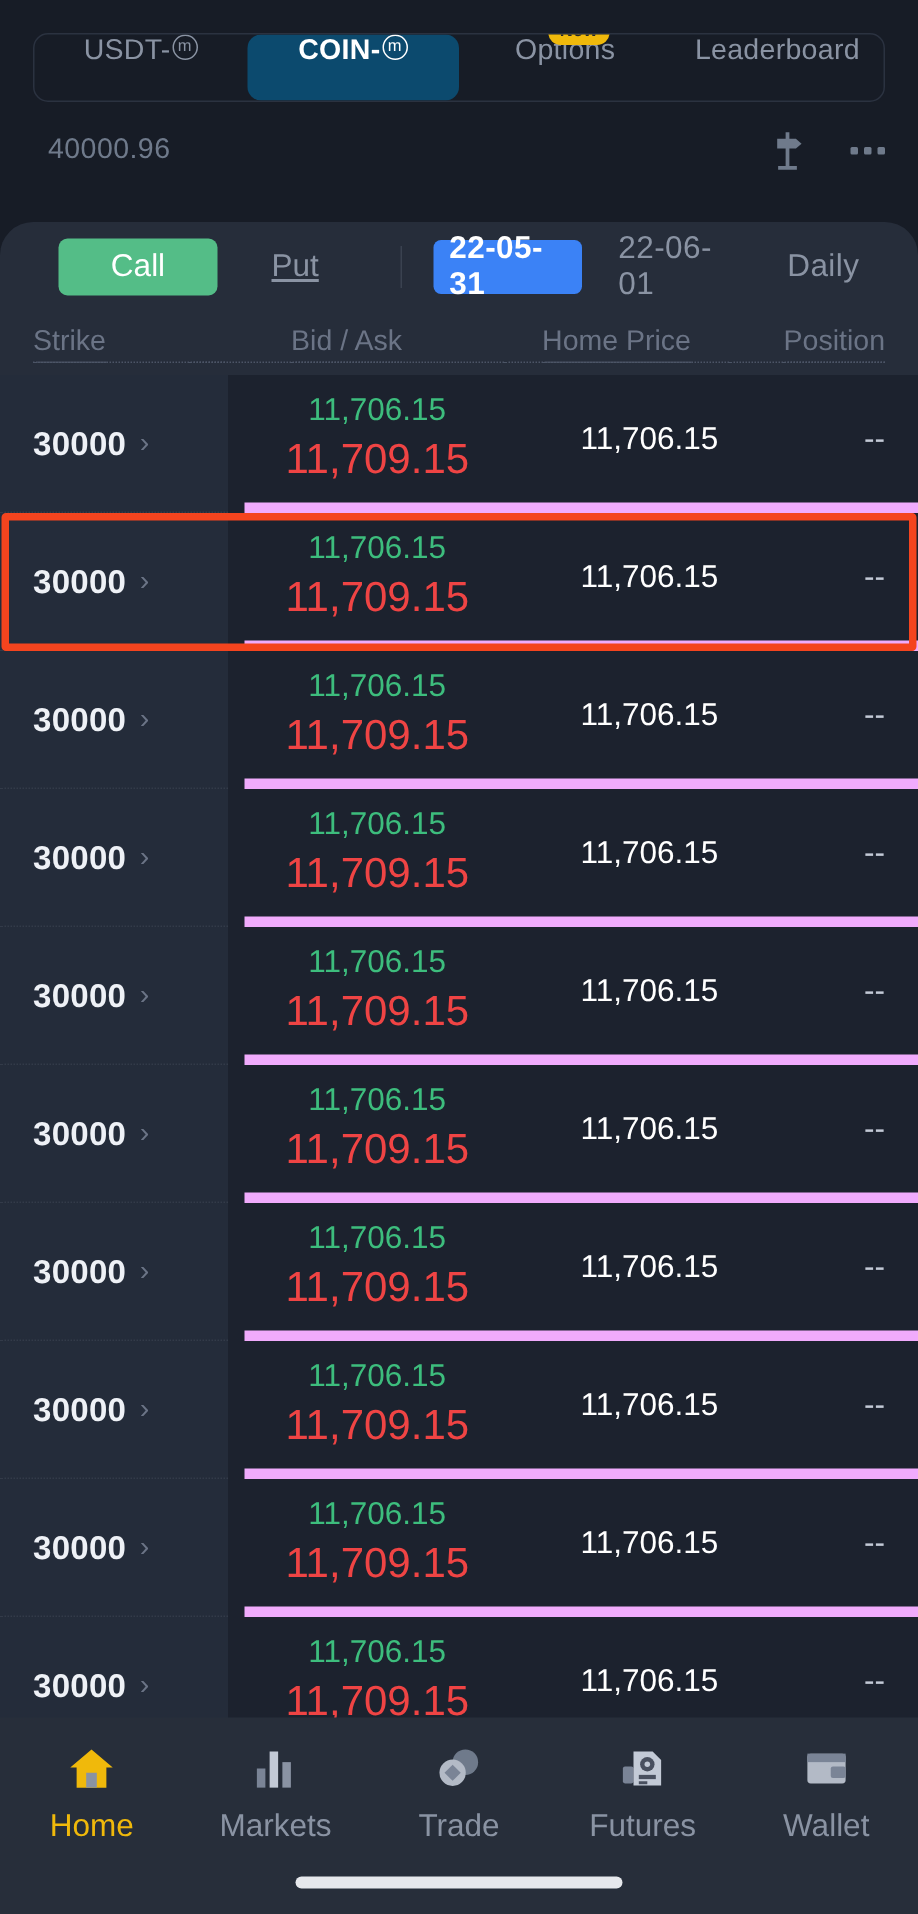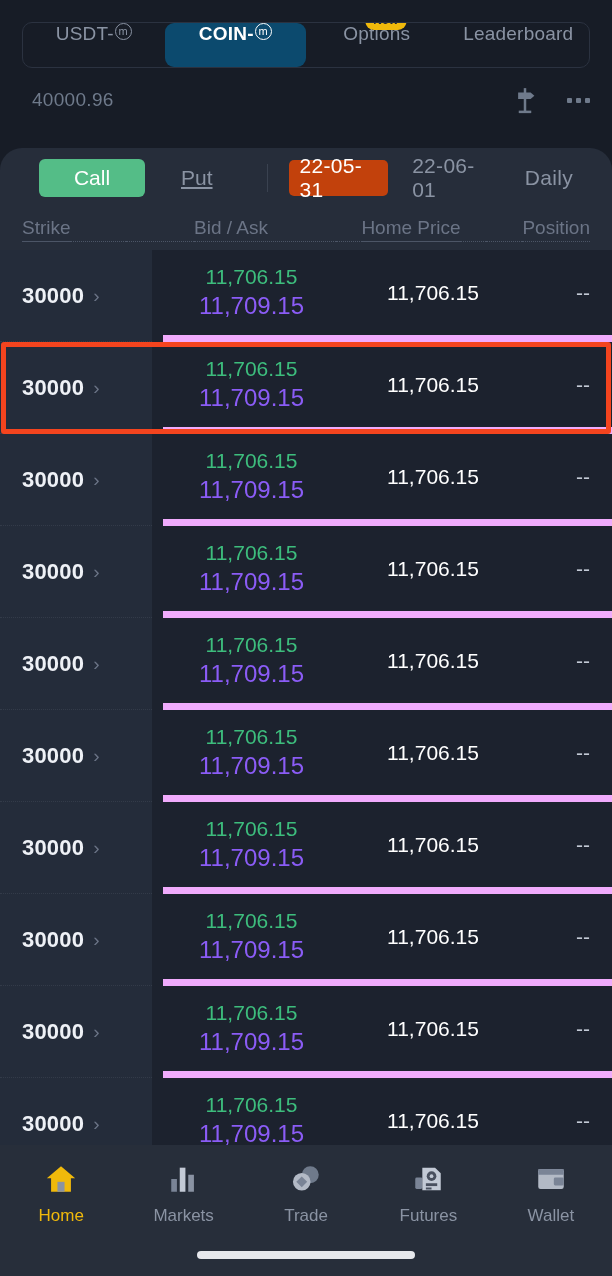--- a/index.html
+++ b/index.html
@@ -60,21 +60,21 @@
     font-size:21px; color:#8a93a3; display:flex; align-items:center;
     justify-content:center; height:38px; padding:0 22px; border-radius:6px;
   }
   .cp.active{ background:#54bd87; color:#ffffff; font-weight:500; min-width:106px;}
   .cp.put{ margin-left:14px;text-decoration:underline; }
   .vline{ width:1px; height:28px; background:#3a4250; margin:0 22px 0 32px; }
   .dt{
     font-size:21px; color:#8a93a3; height:36px; display:flex; align-items:center;
     padding:0 10px; border-radius:5px; letter-spacing:.3px;
   }
-  .dt.active{ background:#c2410c; color:#ffffff; font-weight:normal; }
+  .dt.active{ background:#3b82f6; color:#ffffff; font-weight:bold; }
   .dt.d2{ margin-left:14px; }
   .dt.d3{ margin-left:14px; padding-right:0; }
 
   
   .colhead{ display:flex; align-items:flex-end; height:42px; padding:0 22px 8px; }
   .ch{ font-size:19px; color:#6b7486; border-bottom:1.5px dotted #4c5566;
        padding-bottom:2px; }
   .ch.c1{ width:128px; }
   .ch.c2{ flex:1; text-align:center; margin-left:-24px; }
   .ch.c3{ width:150px; text-align:center; }
@@ -93,37 +93,37 @@
     border-bottom:1px dotted #333b49;
   }
   .row .rightcells{
     flex:1; height:100%; display:flex; align-items:center;
     border-bottom:7px solid #f0abfc;
   }
   .strike{ font-size:22px; color:#eef1f6; font-weight:bold; letter-spacing:.2px;}
   .chev{ color:#6b7486; font-size:19px; margin-left:9px; }
   .bidask{ flex:1; text-align:center; line-height:1.28; margin-left:-18px; }
   .bid{ font-size:21px; color:#3dbd7d; }
-  .ask{ font-size:24px; color:#8b5cf6; }
+  .ask{ font-size:28px; color:#ef4444; }
   .mark{ width:150px; text-align:center; font-size:21px; color:#ffffff; }
   .pos{ width:104px; text-align:right; padding-right:22px; font-size:21px; color:#c3cad6;}
 
   .row.highlight{ outline:none; }
   .hl-box{
     position:absolute; left:1px; right:1px; top:0; height:92px;
     border:5px solid #f4441e; border-radius:3px; pointer-events:none;
   }
 
   
   .navbar{
     position:absolute; left:0; right:0; bottom:0; height:131px;
     background:#272e3a; display:flex; align-items:flex-start; padding-top:14px;
   }
   .navitem{ flex:1; display:flex; flex-direction:column; align-items:center; gap:7px;}
-  .navlabel{ font-size:17px; color:#8a93a3; }
+  .navlabel{ font-size:21px; color:#8a93a3; }
   .navitem.active .navlabel{ color:#f0b90b; }
   .navicon{ width:40px; height:40px; display:flex; align-items:center; justify-content:center;}
   .homebar{
     position:absolute; left:50%; transform:translateX(-50%); bottom:17px;
     width:218px; height:8px; border-radius:5px; background:#e6e8ec;
   }
 </style>
 </head>
 <body>
 

